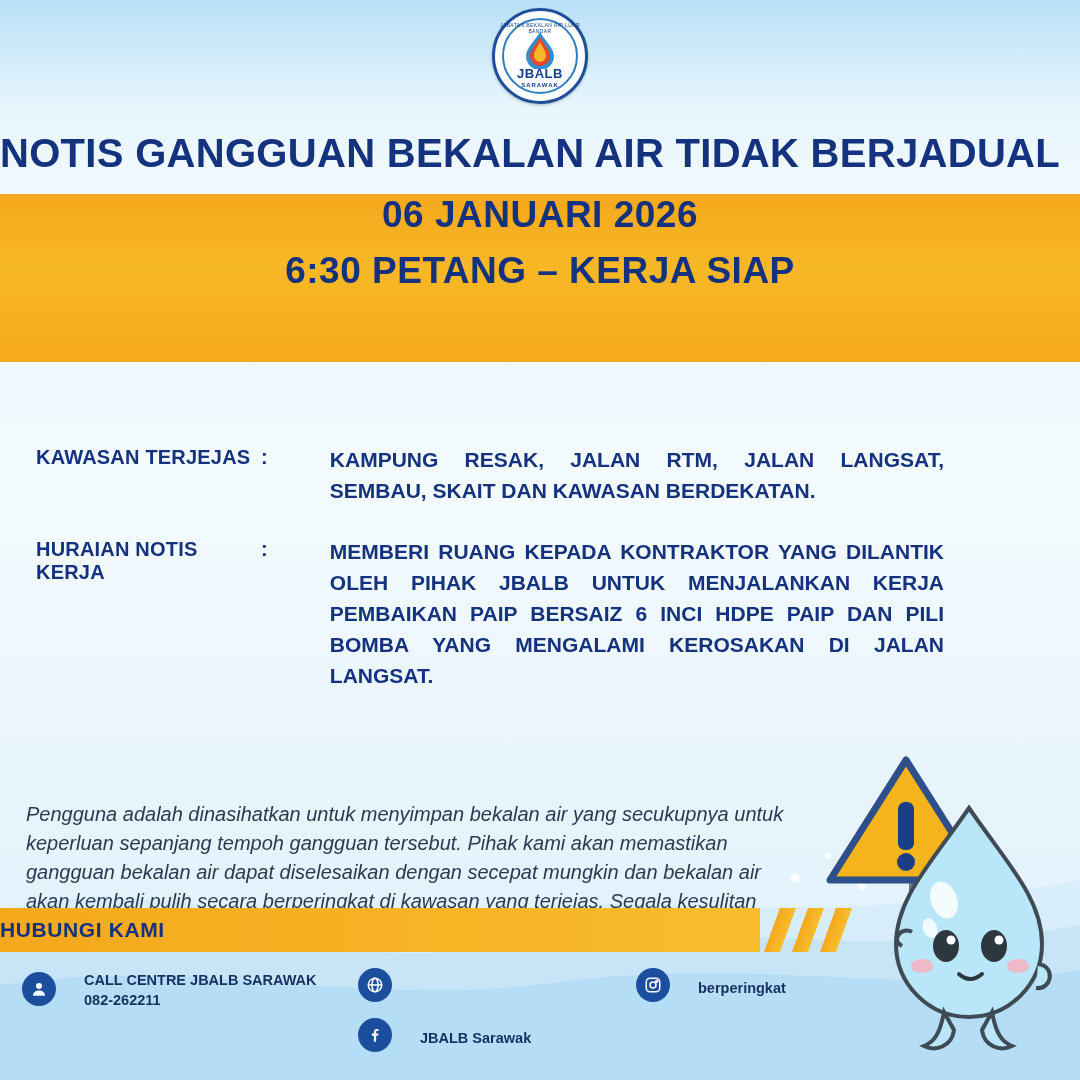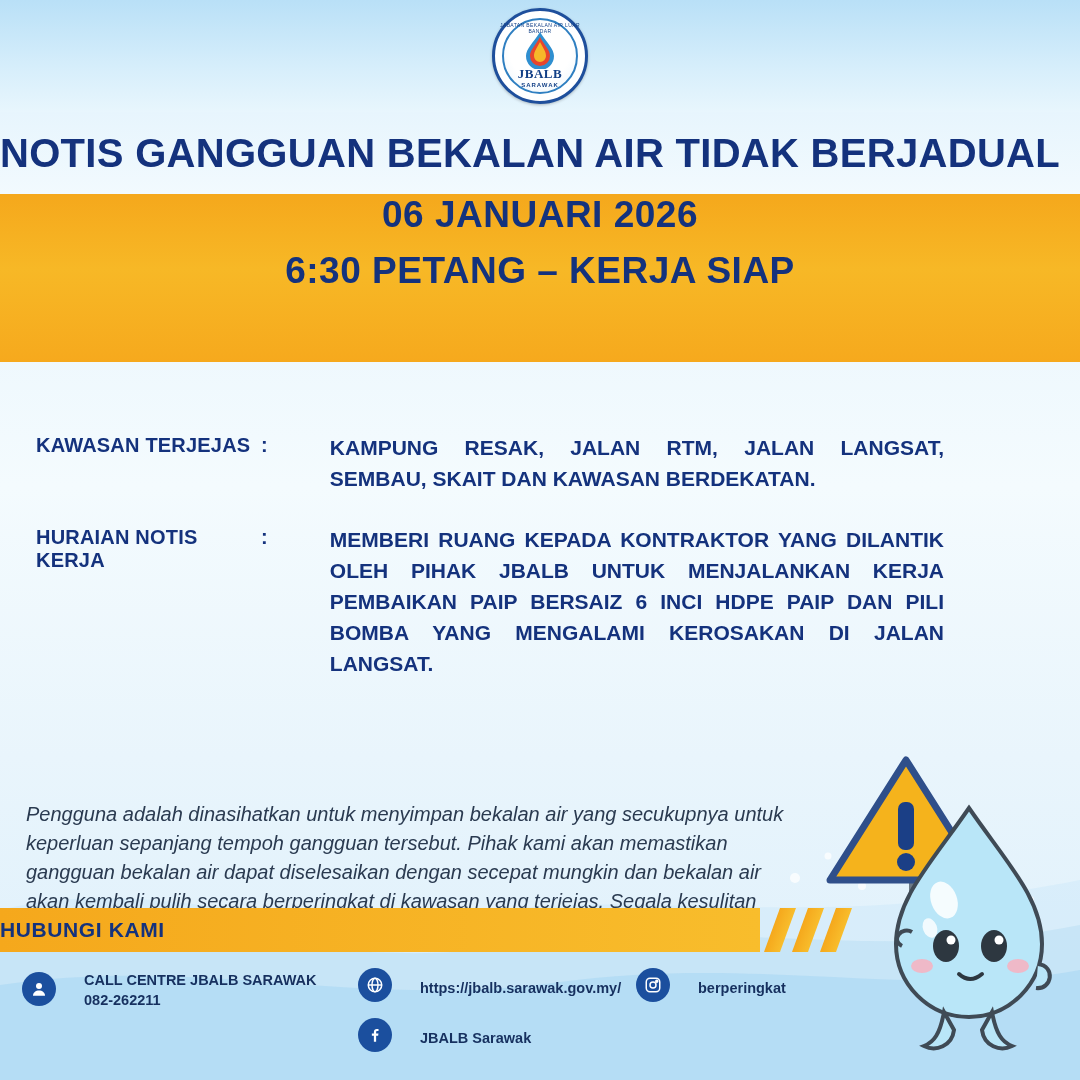--- a/index.html
+++ b/index.html
@@ -36,21 +36,20 @@
     border: 2px solid #2f7fc1;
     background: radial-gradient(circle at 50% 42%, #ffffff 55%, #eaf4fb 100%);
   }
   .logo-drop {
     position: absolute; left: 50%; top: 20px; transform: translateX(-50%);
   }
   .logo-text {
     position: absolute; left: 0; right: 0; top: 55px;
     text-align: center; font-size: 13px; font-weight: bold; color: #123f86;
     letter-spacing: .5px;
-    font-family: Liberation Serif, serif;
   }
   .logo-sub {
     position: absolute; left: 0; right: 0; top: 71px;
     text-align: center; font-size: 6px; font-weight: bold; color: #123f86;
     letter-spacing: 1px;
   }
   .logo-ring-text {
     position: absolute; left: 0; right: 0; top: 11px;
     text-align: center; font-size: 5px; color: #123f86; letter-spacing: .4px;
   }
@@ -76,21 +75,21 @@
   .date-line2 { font-size: 37px; font-weight: bold; color: #14327d; margin-top: 14px; letter-spacing: .5px; }
 
   
   .area-row {
     position: absolute; top: 378px; left: 0; width: 1080px;
     display: flex; justify-content: center; gap: 130px;
   }
   .area-item { font-size: 27px; font-weight: bold; color: #14327d; }
 
   
-  .details { position: absolute; top: 432px; left: 0; width: 944px; }
+  .details { position: absolute; top: 444px; left: 0; width: 944px; }
   .row { display: flex; margin-bottom: 30px; }
   .row-label {
     width: 265px; padding-left: 36px;
     font-size: 20px; font-weight: bold; color: #14327d; letter-spacing: .2px;
     padding-top: 2px;
   }
   .row-colon {
     width: 70px; font-size: 20px; font-weight: bold; color: #14327d; padding-top: 2px;
   }
   .row-value {
@@ -249,21 +248,20 @@
     </div>
 
     <div class="c-item" style="left:358px; top:6px;">
       <div class="c-icon">
         <svg width="18" height="18" viewBox="0 0 24 24" fill="none" stroke="#ffffff" stroke-width="2">
           <circle cx="12" cy="12" r="9"></circle>
             <ellipse cx="12" cy="12" rx="4" ry="9"></ellipse>
             <path d="M3 12h18"></path>
         </svg>
       </div>
-      <div class="c-text">https://jbalb.sarawak.gov.my/</div>
     </div>
 
     <div class="c-item" style="left:636px; top:6px;">
       <div class="c-icon">
         <svg width="18" height="18" viewBox="0 0 24 24" fill="none" stroke="#ffffff" stroke-width="2">
           <rect x="3" y="3" width="18" height="18" rx="5"></rect>
             <circle cx="12" cy="12" r="4"></circle>
             <circle cx="17" cy="7" r="1.3" fill="#ffffff"></circle>
         </svg>
       </div>

